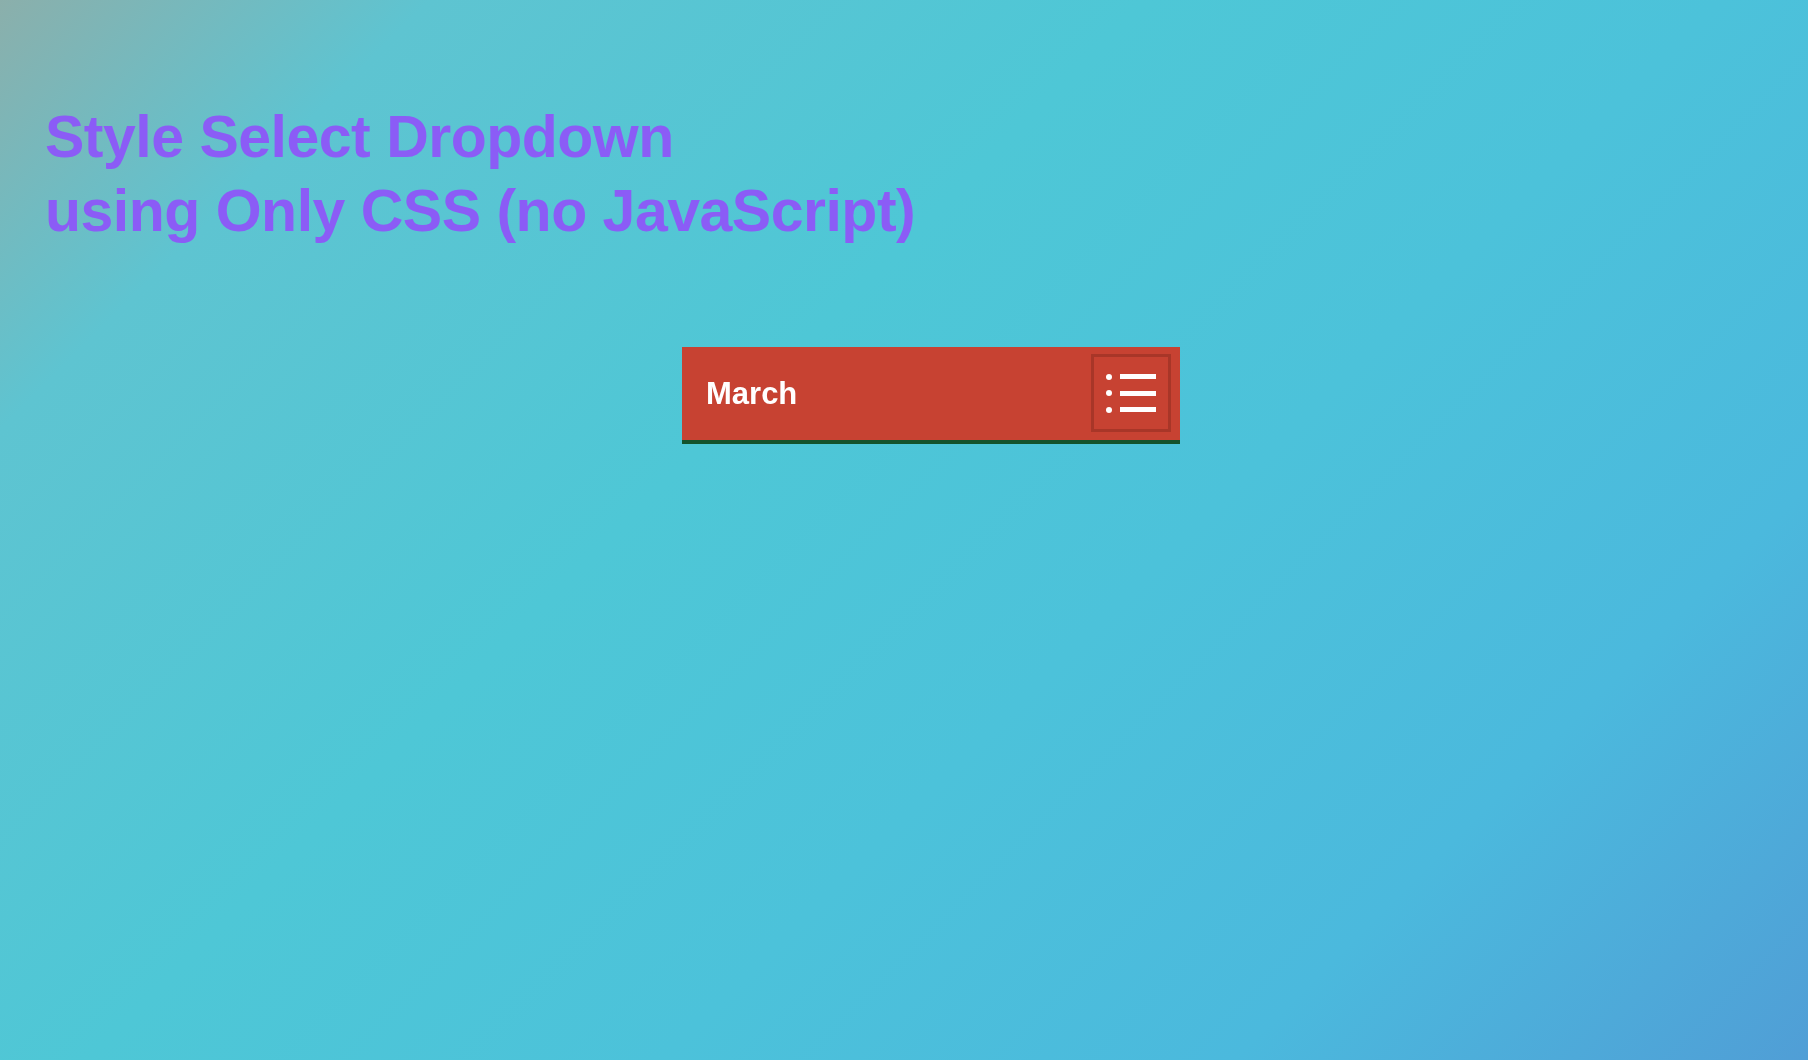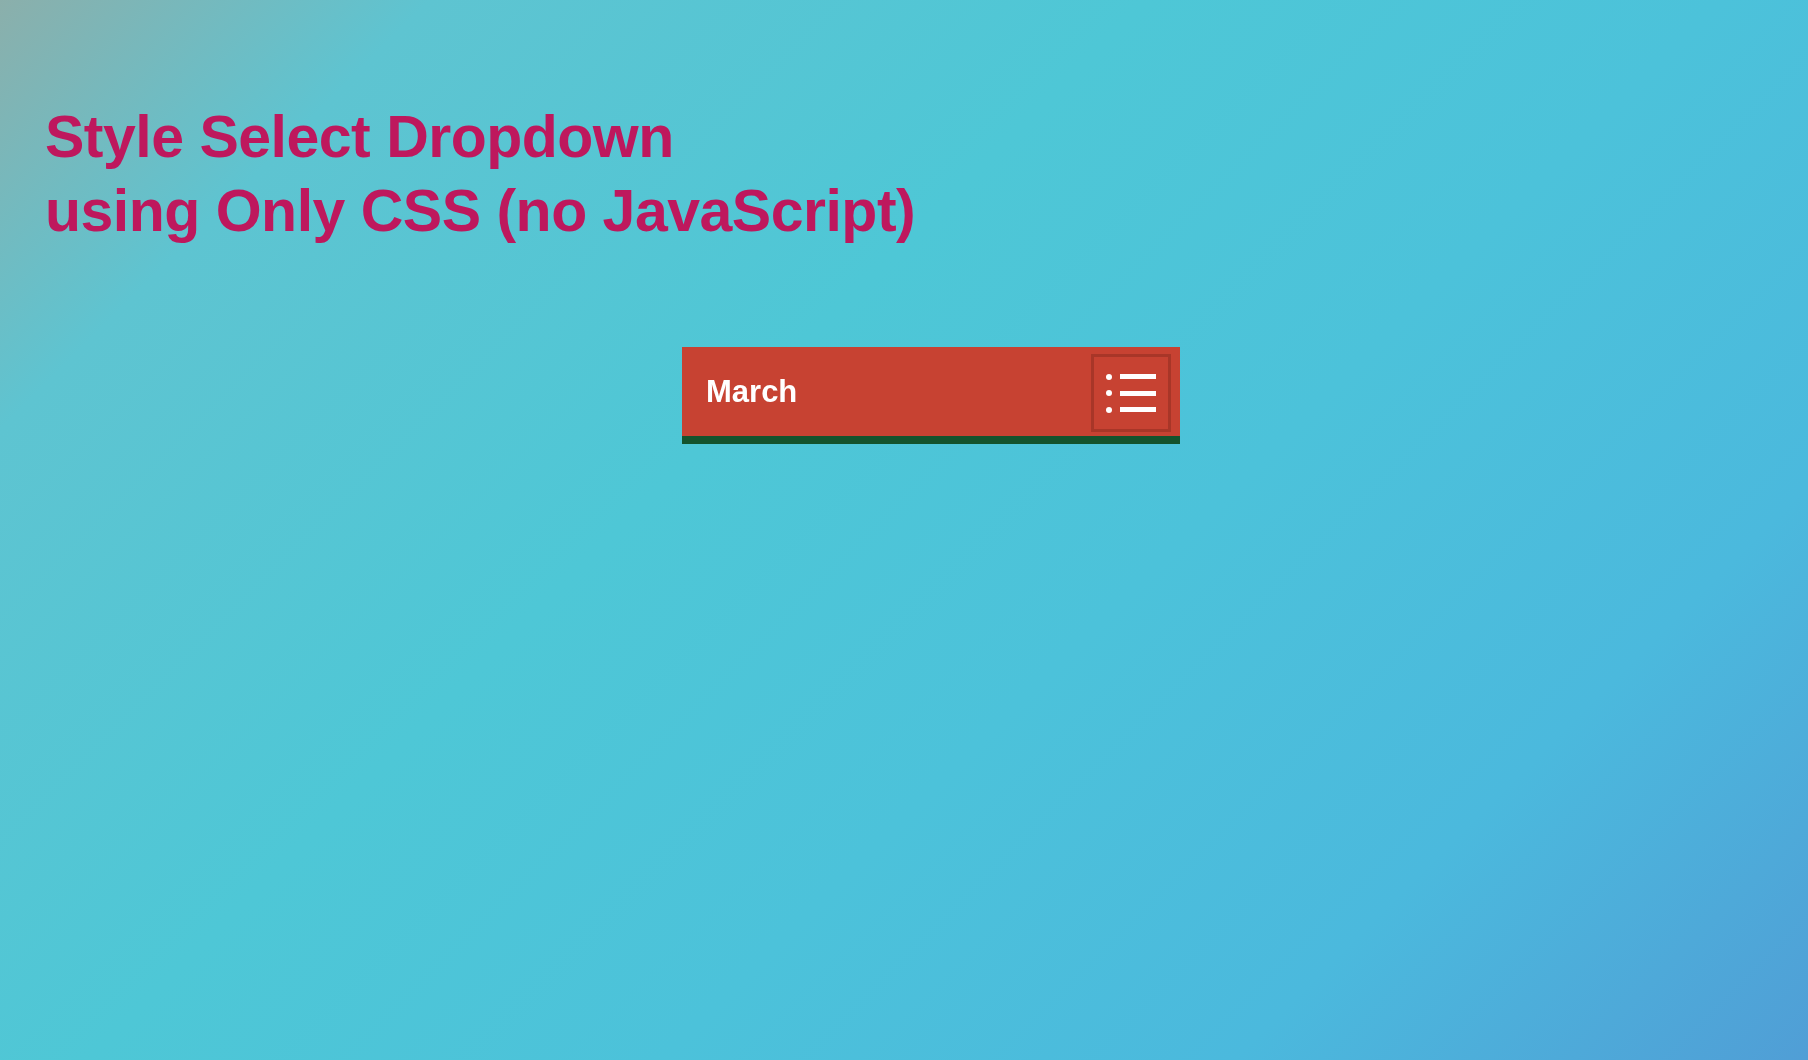--- a/index.html
+++ b/index.html
@@ -14,41 +14,41 @@
       background: linear-gradient(135deg, #8bafab 0%, #5ec4d1 15%, #4ec7d6 40%, #4cc2da 60%, #4bb9dd 80%, #509ed6 100%);
       font-family: "Helvetica Neue", Helvetica, Arial, sans-serif;
       overflow: hidden;
       position: relative;
     }
 
     .page-title {
       position: absolute;
       top: 100px;
       left: 45px;
-      color: #be185d;
+      color: #8b5cf6;
       font-size: 59px;
       font-weight: 700;
       line-height: 1.26;
       white-space: pre-line;
       letter-spacing: -0.5px;
     }
 
     .select-wrapper {
       position: absolute;
       top: 347px;
       left: 682px;
       width: 498px;
     }
 
     .styled-select {
       width: 100%;
       height: 97px;
       background-color: #c74232;
       border: none;
-      border-bottom: 8px solid #14532d;
+      border-bottom: 4px solid #14532d;
       border-radius: 0;
       color: #ffffff;
       font-size: 31px;
       font-weight: 700;
       font-family: "Helvetica Neue", Helvetica, Arial, sans-serif;
       padding: 0 100px 0 24px;
       appearance: none;
       -webkit-appearance: none;
       -moz-appearance: none;
       cursor: pointer;

